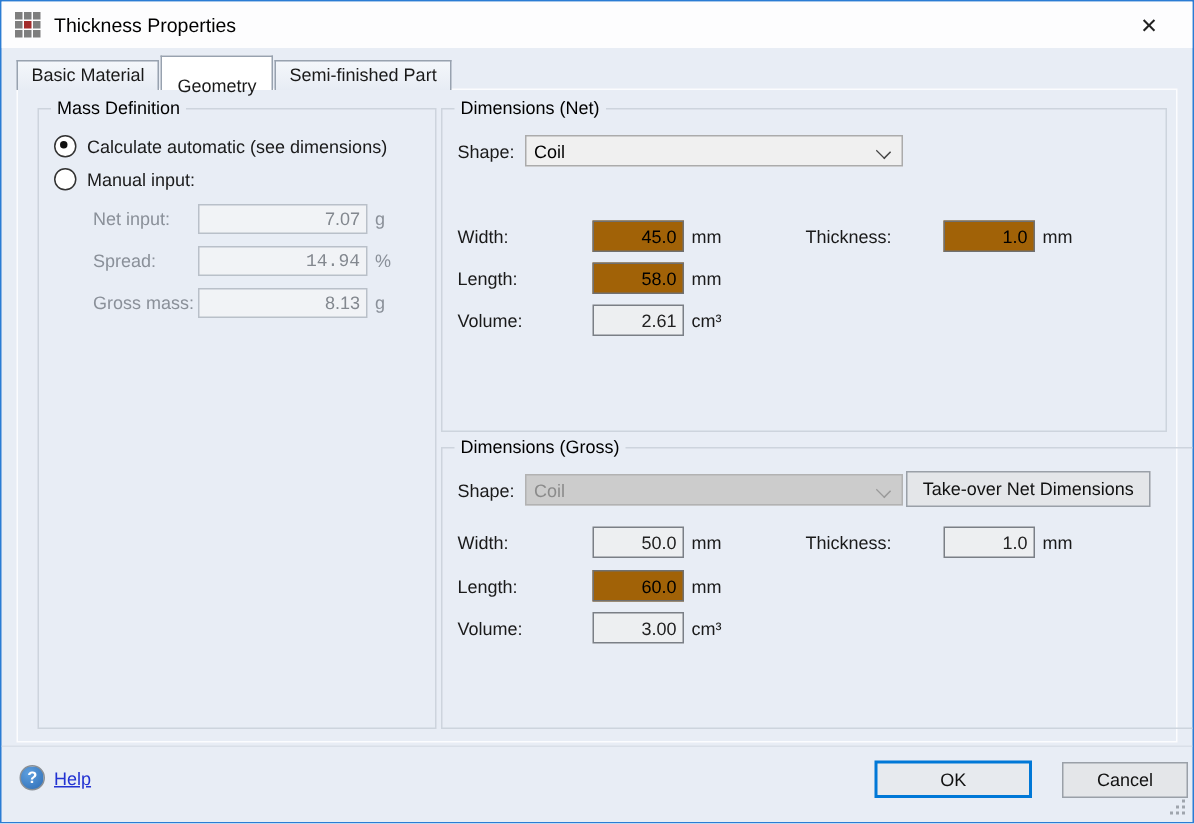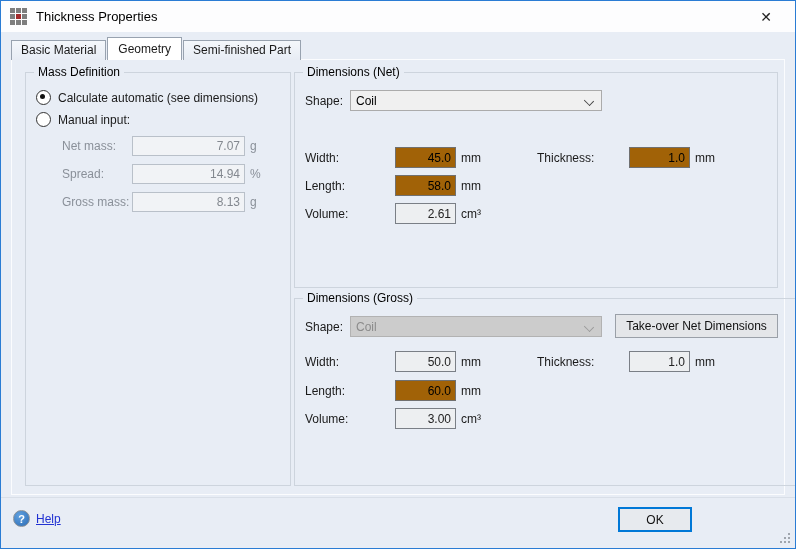--- a/index.html
+++ b/index.html
@@ -14,21 +14,21 @@
     display:grid;grid-template-columns:repeat(3,5px);grid-template-rows:repeat(3,5px);gap:1px;}
   .app-icon b{background:#7E7E7E;}
   .app-icon b.red{background:#A32C2C;}
   .title{position:absolute;left:35px;top:8px;font-size:13px;color:#000;white-space:nowrap;}
   .close-btn{position:absolute;right:8px;top:0;width:42px;height:31px;display:flex;
     align-items:center;justify-content:center;font-size:14px;color:#222;cursor:default;}
   
   .tabs{position:absolute;left:10px;top:36px;height:23px;display:flex;align-items:flex-end;z-index:4;}
   .tab{box-sizing:border-box;height:20px;padding:2px 9px 0;background:linear-gradient(#F4F7FB,#E7ECF4);
     border:1px solid #98A2AF;border-bottom:none;margin-right:1px;white-space:nowrap;margin-top:40px;}
-  .tab.active{height:23px;padding:4px 10px 0;background:#FFFFFF;position:relative;z-index:6;}
+  .tab.active{height:23px;padding:12px 10px 0;background:#FFFFFF;position:relative;z-index:6;}
   .panel{position:absolute;left:10px;top:58px;width:772px;height:434px;
     border:1px solid #FBFCFE;background:#E8EDF5;z-index:1;}
   
   .group{position:absolute;border:1px solid #CDD4DD;z-index:2;}
   .group-label{position:absolute;top:-8px;left:8px;background:#E8EDF5;padding:0 4px;color:#000;white-space:nowrap;}
   
   .lbl{position:absolute;white-space:nowrap;color:#1a1a1a;}
   .lbl.dis{color:#8A9099;}
   .unit{position:absolute;white-space:nowrap;color:#1a1a1a;}
   .unit.dis{color:#8A9099;}
@@ -92,26 +92,26 @@
 
     <div class="radio-row" style="left:10px;top:17px;">
       <span class="radio on"></span>
       <span>Calculate automatic (see dimensions)</span>
     </div>
     <div class="radio-row" style="left:10px;top:39px;">
       <span class="radio"></span>
       <span>Manual input:</span>
     </div>
 
-    <span class="lbl dis" style="left:36px;top:66px;">Net mass:</span>
+    <span class="lbl dis" style="left:36px;top:66px;">Net input:</span>
     <input class="fld dis" style="left: 106px; top: 63px; width: 113px; text-align: right;" readonly="" value="7.07">
     <span class="unit dis" style="left:224px;top:66px;">g</span>
 
     <span class="lbl dis" style="left:36px;top:94px;">Spread:</span>
-    <input class="fld dis" style="left: 106px; top: 91px; width: 113px;" readonly="" value="14.94">
+    <input class="fld dis" style="left: 106px; top: 91px; width: 113px; font-family: Liberation Mono, monospace;" readonly="" value="14.94">
     <span class="unit dis" style="left:224px;top:94px;">%</span>
 
     <span class="lbl dis" style="left:36px;top:122px;">Gross mass:</span>
     <input class="fld dis" style="left: 106px; top: 119px; width: 113px;" readonly="" value="8.13">
     <span class="unit dis" style="left:224px;top:122px;">g</span>
   </div>
 
   <div class="group" style="left:293px;top:71px;width:482px;height:214px;">
     <div class="group-label">Dimensions (Net)</div>
 
@@ -139,21 +139,21 @@
   </div>
 
   <div class="group" style="left:293px;top:297px;width:482px;height:186px;padding-left:48px;">
     <div class="group-label">Dimensions (Gross)</div>
 
     <span class="lbl" style="left:10px;top:21px;">Shape:</span>
     <div class="combo dis" style="left:55px;top:17px;width:252px;">
       <span>Coil</span>
       <span class="chev"></span>
     </div>
-    <div class="btn" style="left:320px;top:15px;width:163px;height:24px;">Take-over Net Dimensions</div>
+    <div class="btn" style="left:309px;top:15px;width:163px;height:24px;">Take-over Net Dimensions</div>
 
     <span class="lbl" style="left:10px;top:56px;">Width:</span>
     <input class="fld ro" style="left: 100px; top: 52px; width: 61px;" readonly="" value="50.0">
     <span class="unit" style="left:166px;top:56px;">mm</span>
 
     <span class="lbl" style="left:242px;top:56px;">Thickness:</span>
     <input class="fld ro" style="left: 334px; top: 52px; width: 61px;" readonly="" value="1.0">
     <span class="unit" style="left:400px;top:56px;">mm</span>
 
     <span class="lbl" style="left:10px;top:85px;">Length:</span>
@@ -161,21 +161,22 @@
     <span class="unit" style="left:166px;top:85px;">mm</span>
 
     <span class="lbl" style="left:10px;top:113px;">Volume:</span>
     <input class="fld ro" style="left: 100px; top: 109px; width: 61px;" readonly="" value="3.00">
     <span class="unit" style="left:166px;top:113px;">cm³</span>
   </div>
 
   <div class="footer-line"></div>
   <div class="help-icon">?</div>
   <a class="help-link">Help</a>
-  <div class="btn default" style="left:617px;top:506px;width:74px;height:25px;">OK</div>
+  <div class="btn default" style="left:582px;top:506px;width:105px;height:25px;">OK</div>
+  <div class="btn" style="left:707px;top:507px;width:84px;height:24px;">Cancel</div>
   <div class="grip">
     <b style="left:8px;top:0;"></b>
     <b style="left:4px;top:4px;"></b>
       <b style="left:8px;top:4px;"></b>
     <b style="left:0;top:8px;"></b>
       <b style="left:4px;top:8px;"></b>
       <b style="left:8px;top:8px;"></b>
   </div>
 
 </div>

